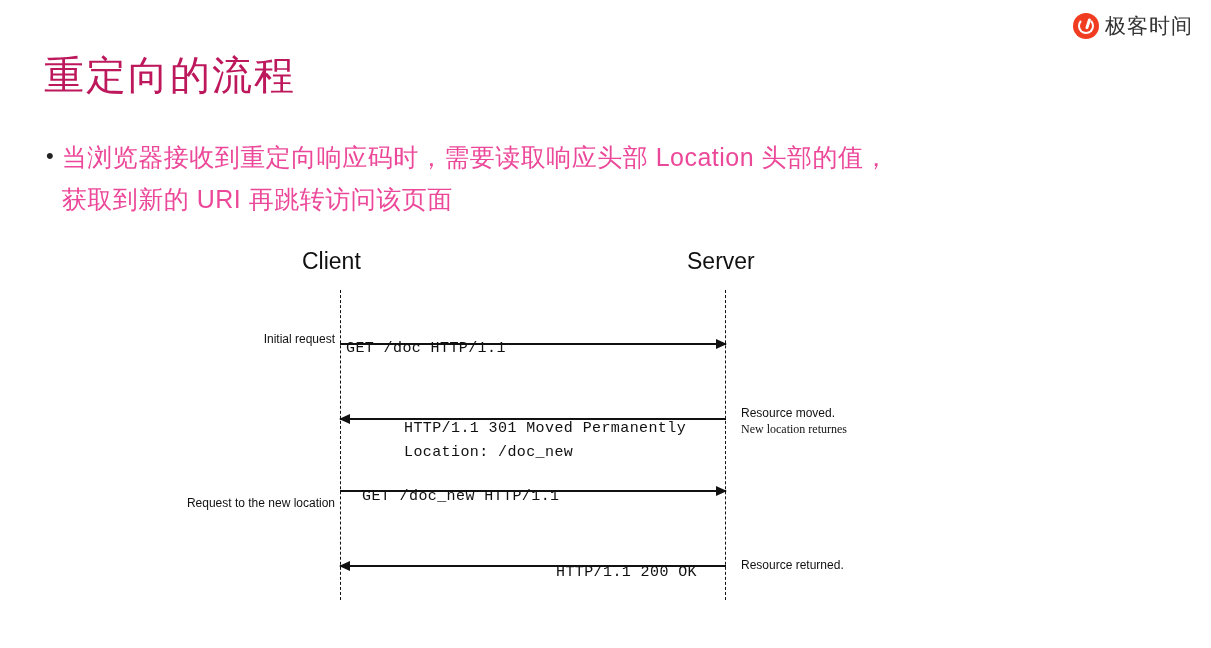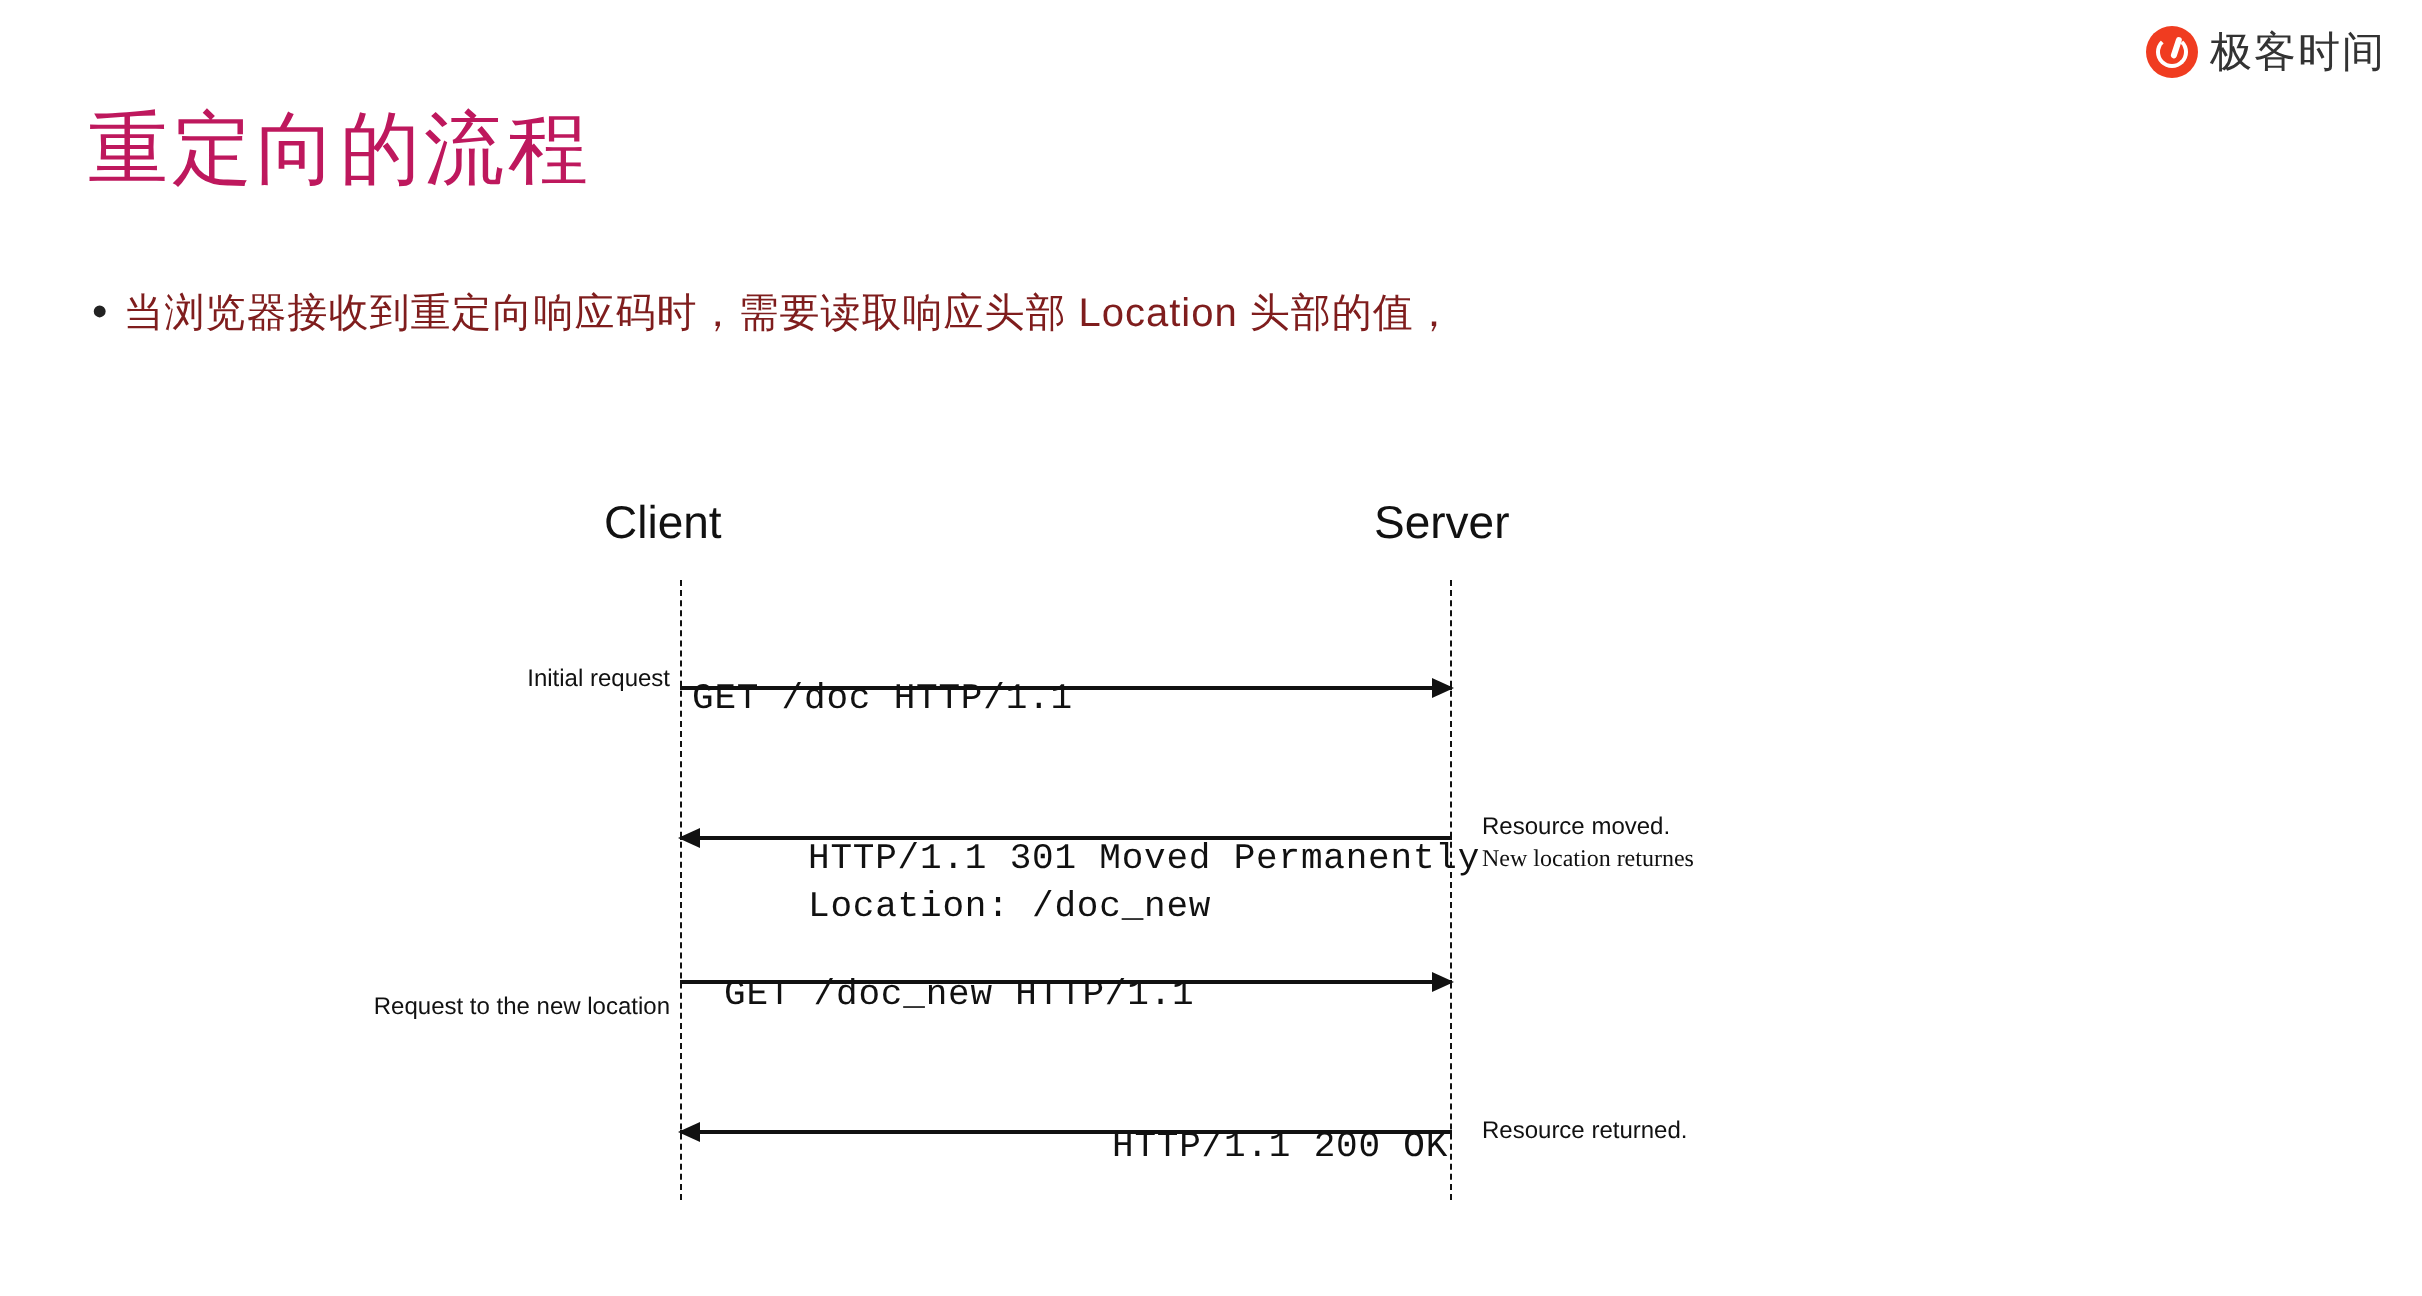--- a/index.html
+++ b/index.html
@@ -85,22 +85,22 @@
     display: flex;
     align-items: flex-start;
   }
   .bullet-dot {
     font-size: 22px;
     line-height: 40px;
     color: #222;
     margin-right: 8px;
   }
   .bullet-text {
-    font-size: 20px;
-    color: #7f1d1d;
+    font-size: 25px;
+    color: #ec4899;
     line-height: 42px;
     letter-spacing: 0.5px;
   }
   .bullet-text .l2 {
     display: block;
   }
 
   
   .diagram {
     position: absolute;
@@ -159,21 +159,21 @@
 
   .arrow-1 { left: 190px; top: 95px;  width: 386px; }
   .arrow-2 { left: 190px; top: 170px; width: 386px; }
   .arrow-3 { left: 190px; top: 242px; width: 386px; }
   .arrow-4 { left: 190px; top: 317px; width: 386px; }
 
   
   .msg {
     position: absolute;
     font-family: "Liberation Mono", monospace;
-    font-size: 18px;
+    font-size: 15px;
     color: #111111;
     white-space: pre;
     letter-spacing: 0.4px;
   }
   .msg-1 { left: 196px; top: 92px; }
   .msg-2 { left: 254px; top: 172px; }
   .msg-3 { left: 254px; top: 196px; }
   .msg-4 { left: 196px; top: 240px; margin-left: 16px; }
   .msg-5 { left: 406px; top: 316px; }
 
@@ -199,20 +199,21 @@
   <span class="brand-mark"></span>
   <span class="brand-text">极客时间</span>
 </div>
 
 <h1 class="page-title">重定向的流程</h1>
 
 <div class="bullet-block">
   <span class="bullet-dot">•</span>
   <span class="bullet-text">
     <span class="l1">当浏览器接收到重定向响应码时，需要读取响应头部 Location 头部的值，</span>
+    <span class="l2">获取到新的 URI 再跳转访问该页面</span>
   </span>
 </div>
 
 <div class="diagram">
 
   <div class="lane-label lane-client">Client</div>
   <div class="lane-label lane-server">Server</div>
 
   <div class="lifeline lifeline-client"></div>
   <div class="lifeline lifeline-server"></div>

